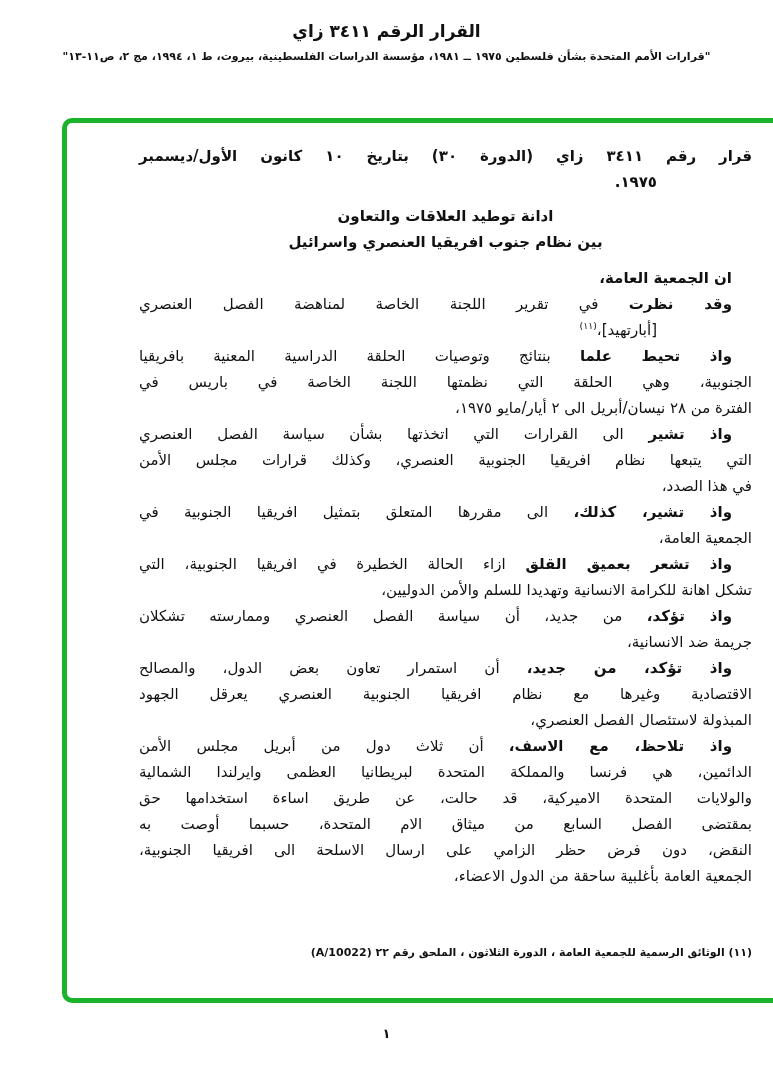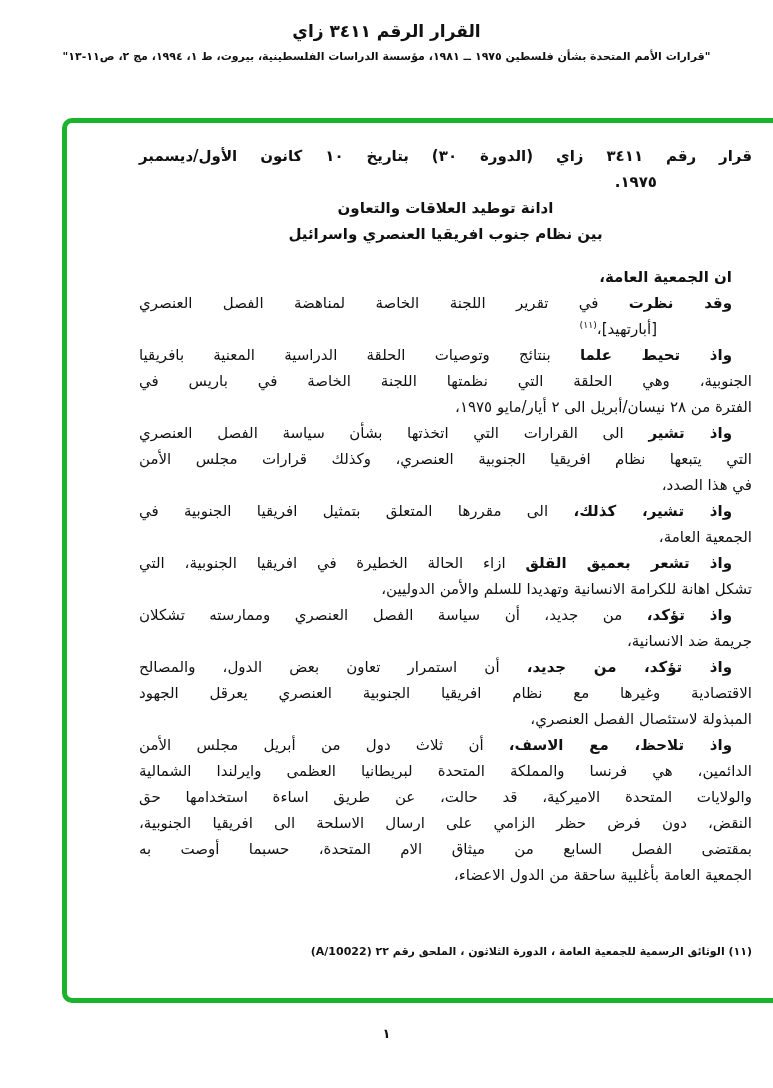--- a/index.html
+++ b/index.html
@@ -62,22 +62,22 @@
   .cont {
     text-align: right;
     padding-right: 95px;
   }
   .bold { font-weight: bold; }
   .lead { font-weight: bold; }
   .center-line {
     text-align: center;
     font-weight: bold;
   }
-  .gap-top { margin-top: 0; }
-  .gap-top-sm { margin-top: 17px; }
+  .gap-top { margin-top: 8px; }
+  .gap-top-sm { margin-top: 10px; }
   sup {
     font-size: 0.62em;
     vertical-align: super;
     line-height: 0;
   }
   .footnote {
     margin-top: 56px;
     direction: rtl;
     text-align: right;
     font-weight: bold;
@@ -134,21 +134,21 @@
     <div class="line j indent"><span class="lead">واذ تؤكد،</span><span> من جديد، أن سياسة الفصل العنصري وممارسته تشكلان</span></div>
     <div class="line"><span>جريمة ضد الانسانية،</span></div>
 
     <div class="line j indent"><span class="lead">واذ تؤكد، من جديد،</span><span> أن استمرار تعاون بعض الدول، والمصالح</span></div>
     <div class="line j"><span>الاقتصادية وغيرها مع نظام افريقيا الجنوبية العنصري يعرقل الجهود</span></div>
     <div class="line"><span>المبذولة لاستئصال الفصل العنصري،</span></div>
 
     <div class="line j indent"><span class="lead">واذ تلاحظ، مع الاسف،</span><span> أن ثلاث دول من أبريل مجلس الأمن</span></div>
     <div class="line j"><span>الدائمين، هي فرنسا والمملكة المتحدة لبريطانيا العظمى وايرلندا الشمالية</span></div>
     <div class="line j"><span>والولايات المتحدة الاميركية، قد حالت، عن طريق اساءة استخدامها حق</span></div>
+    <div class="line j"><span>بمقتضى الفصل السابع من ميثاق الام المتحدة، حسبما أوصت به</span></div>
     <div class="line j"><span>النقض، دون فرض حظر الزامي على ارسال الاسلحة الى افريقيا الجنوبية،</span></div>
-    <div class="line j"><span>بمقتضى الفصل السابع من ميثاق الام المتحدة، حسبما أوصت به</span></div>
     <div class="line"><span>الجمعية العامة بأغلبية ساحقة من الدول الاعضاء،</span></div>
 
     <div class="footnote">(١١) الوثائق الرسمية للجمعية العامة ، الدورة الثلاثون ، الملحق رقم ٢٢ (A/10022)</div>
   </div>
 </div>
 
 <div class="page-number">١</div>
 
 </body></html>

